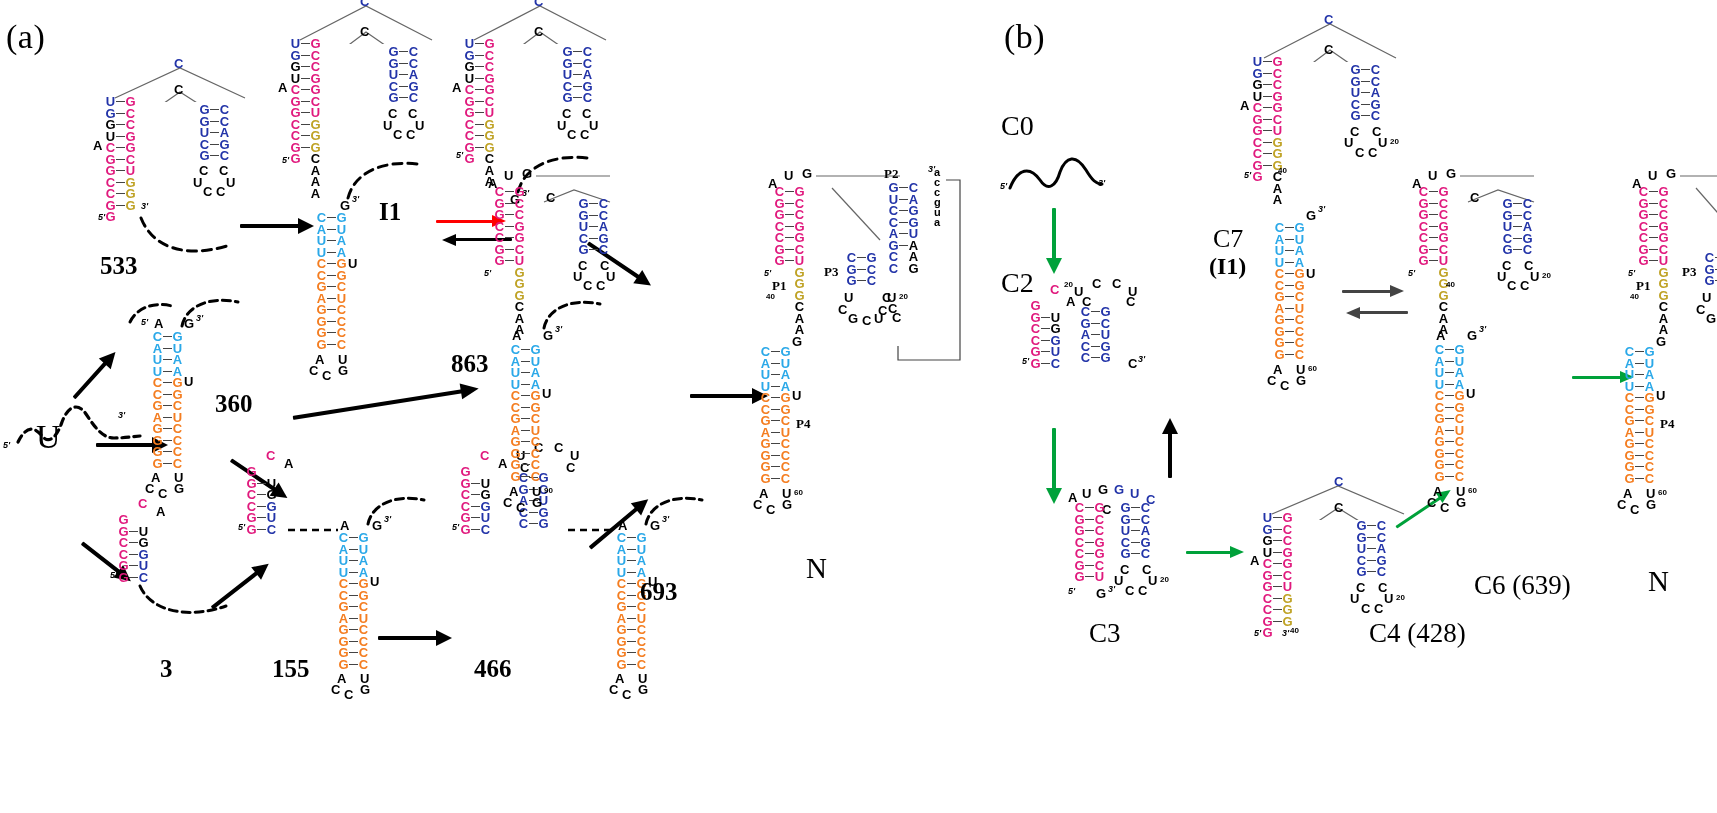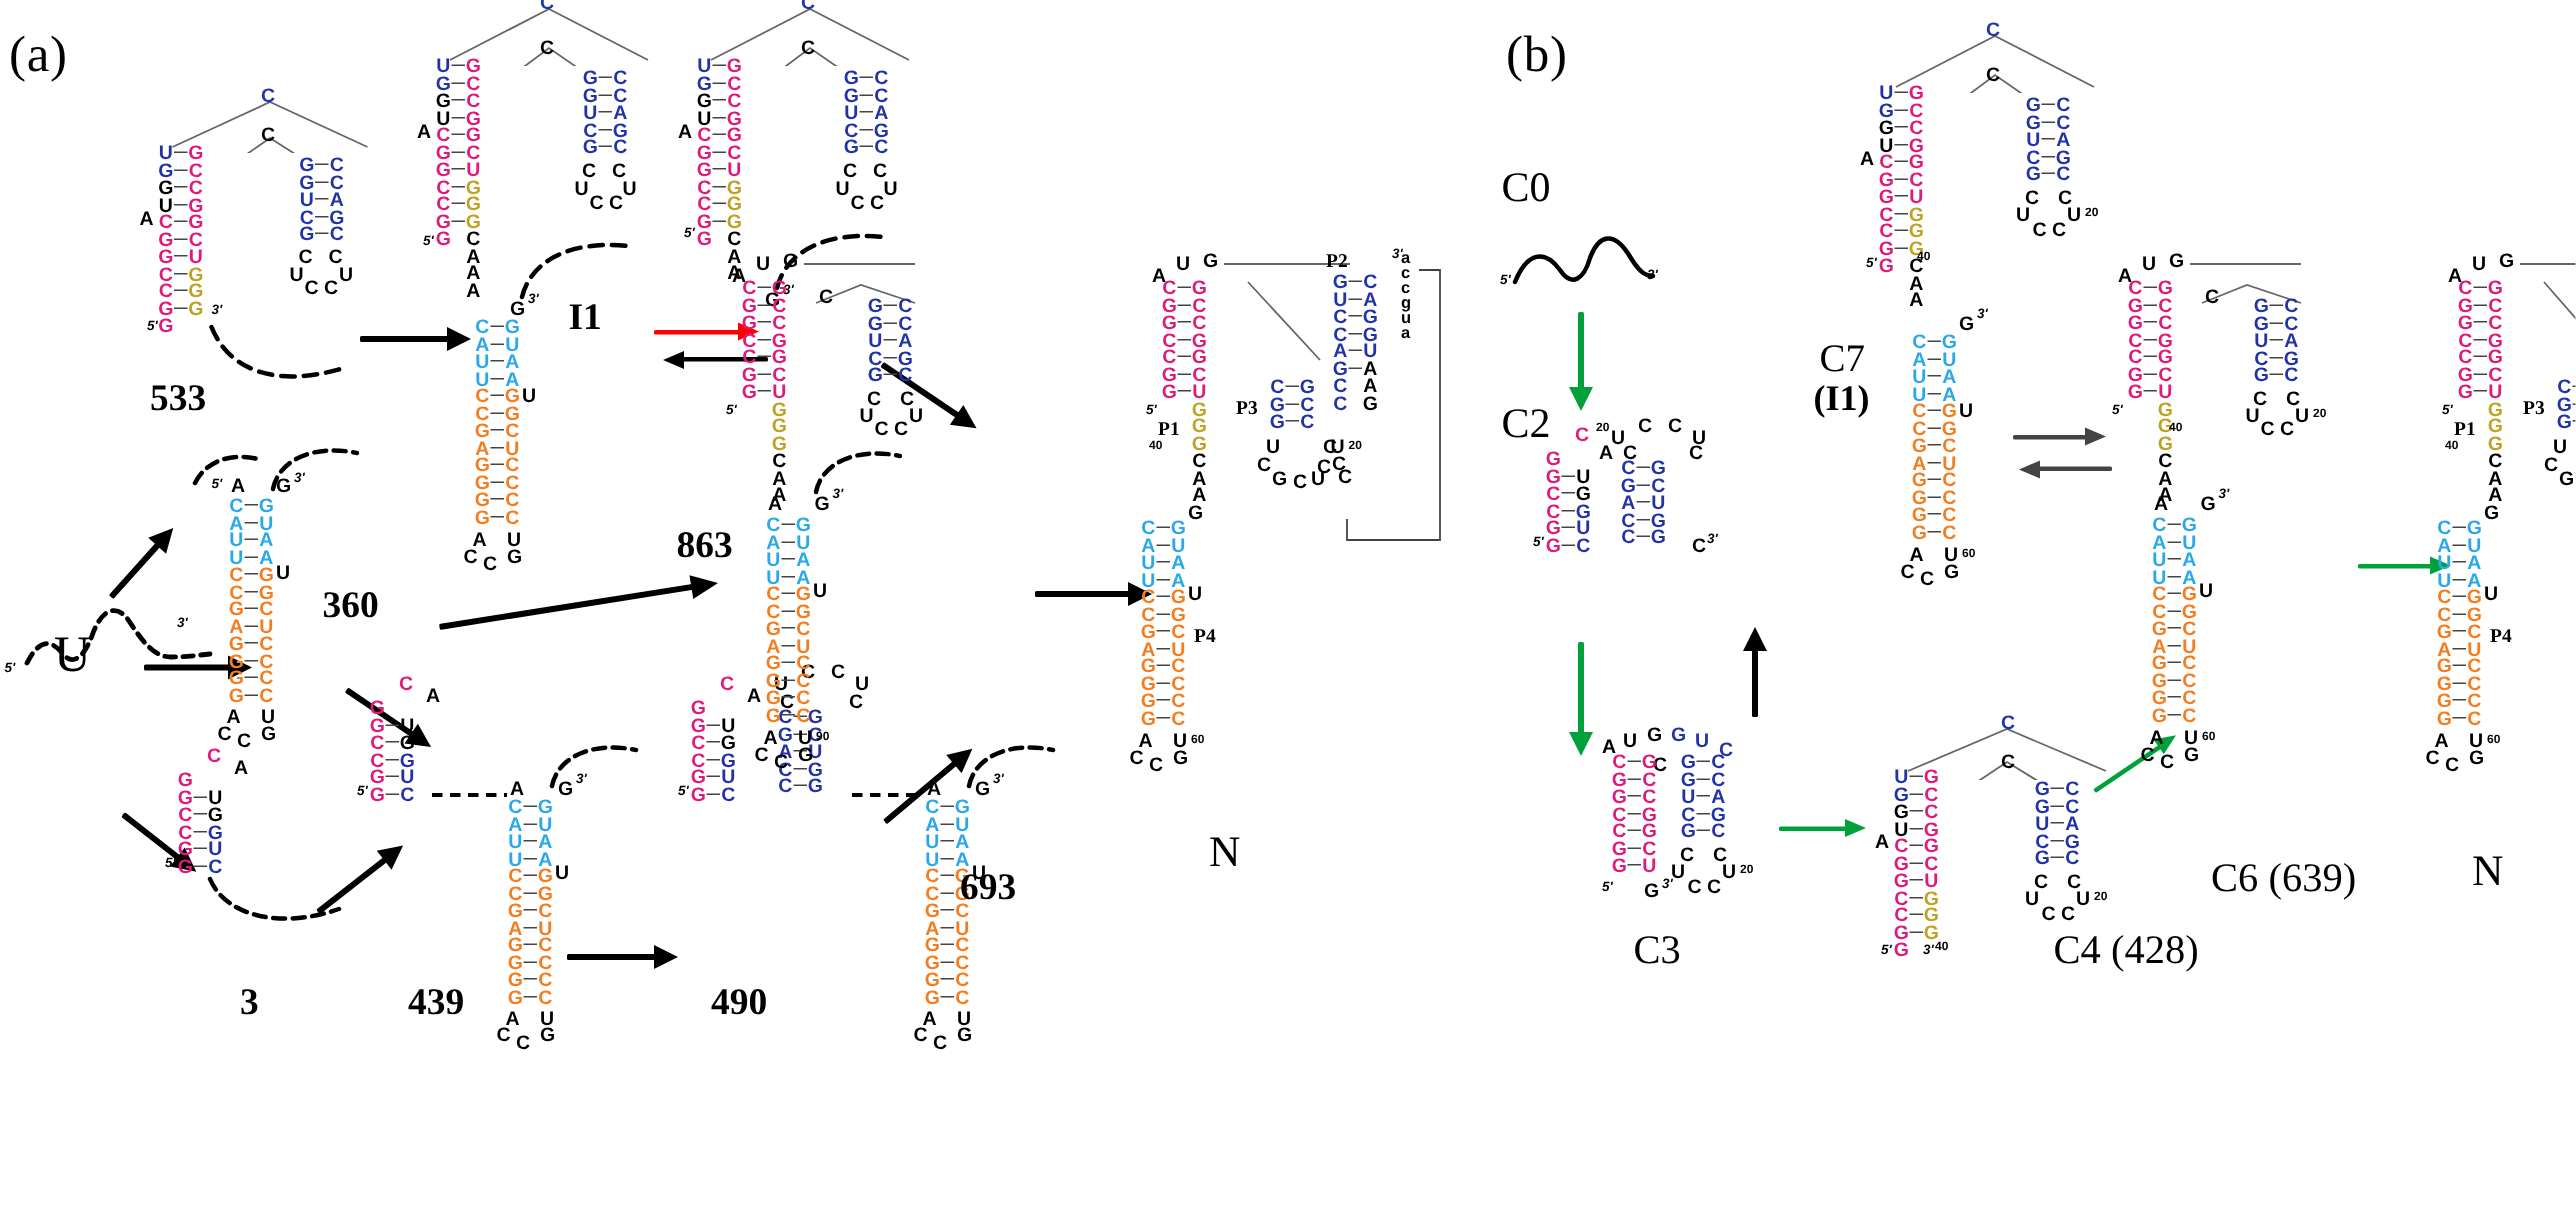--- a/index.html
+++ b/index.html
@@ -793,21 +793,21 @@
           <span class="br c-orange">C</span>
         </div>
     </div>
     <div class="loose c-black" style="left:134px;top:122px;">U</div>
     <div class="loose c-black" style="left:101px;top:219px;">A</div>
     <div class="loose c-black" style="left:124px;top:219px;">U</div>
     <div class="loose c-black" style="left:95px;top:230px;">C</div>
     <div class="loose c-black" style="left:108px;top:235px;">C</div>
     <div class="loose c-black" style="left:124px;top:230px;">G</div>
   </div>
-  <div class="state-label" style="left:272px;top:655px;">439</div>
+  <div class="state-label" style="left:272px;top:655px;">155</div>
 
   <div class="arrow" style="left:378px;top:630px;width:78px;height:16px;">
     <div class="shaft" style="width:62px;background:#000;"></div>
     <div class="head" style="left:58px;border-left:16px solid #000;"></div>
   </div>
 
   <div class="struct" style="left:450px;top:452px;">
     <div class="loose c-mag" style="left:30px;top:-4px;">C</div>
     <div class="loose c-black" style="left:48px;top:4px;">A</div>
     <div class="loose c-black" style="left:66px;top:-4px;">U</div>
@@ -954,21 +954,21 @@
           <span class="br c-orange">C</span>
         </div>
     </div>
     <div class="loose c-black" style="left:198px;top:122px;">U</div>
     <div class="loose c-black" style="left:165px;top:219px;">A</div>
     <div class="loose c-black" style="left:188px;top:219px;">U</div>
     <div class="loose c-black" style="left:159px;top:230px;">C</div>
     <div class="loose c-black" style="left:172px;top:235px;">C</div>
     <div class="loose c-black" style="left:188px;top:230px;">G</div>
   </div>
-  <div class="state-label" style="left:474px;top:655px;">490</div>
+  <div class="state-label" style="left:474px;top:655px;">466</div>
 
   <div class="arrow" style="left:590px;top:540px;width:80px;height:16px;transform:rotate(-40deg);">
     <div class="shaft" style="width:64px;background:#000;"></div>
     <div class="head" style="left:60px;border-left:16px solid #000;"></div>
   </div>
 
   <div class="struct" style="left:490px;top:168px;">
     <div class="loose c-black" style="left:-2px;top:8px;">A</div>
     <div class="loose c-black" style="left:14px;top:0px;">U</div>
     <div class="loose c-black" style="left:32px;top:-2px;">G</div>

